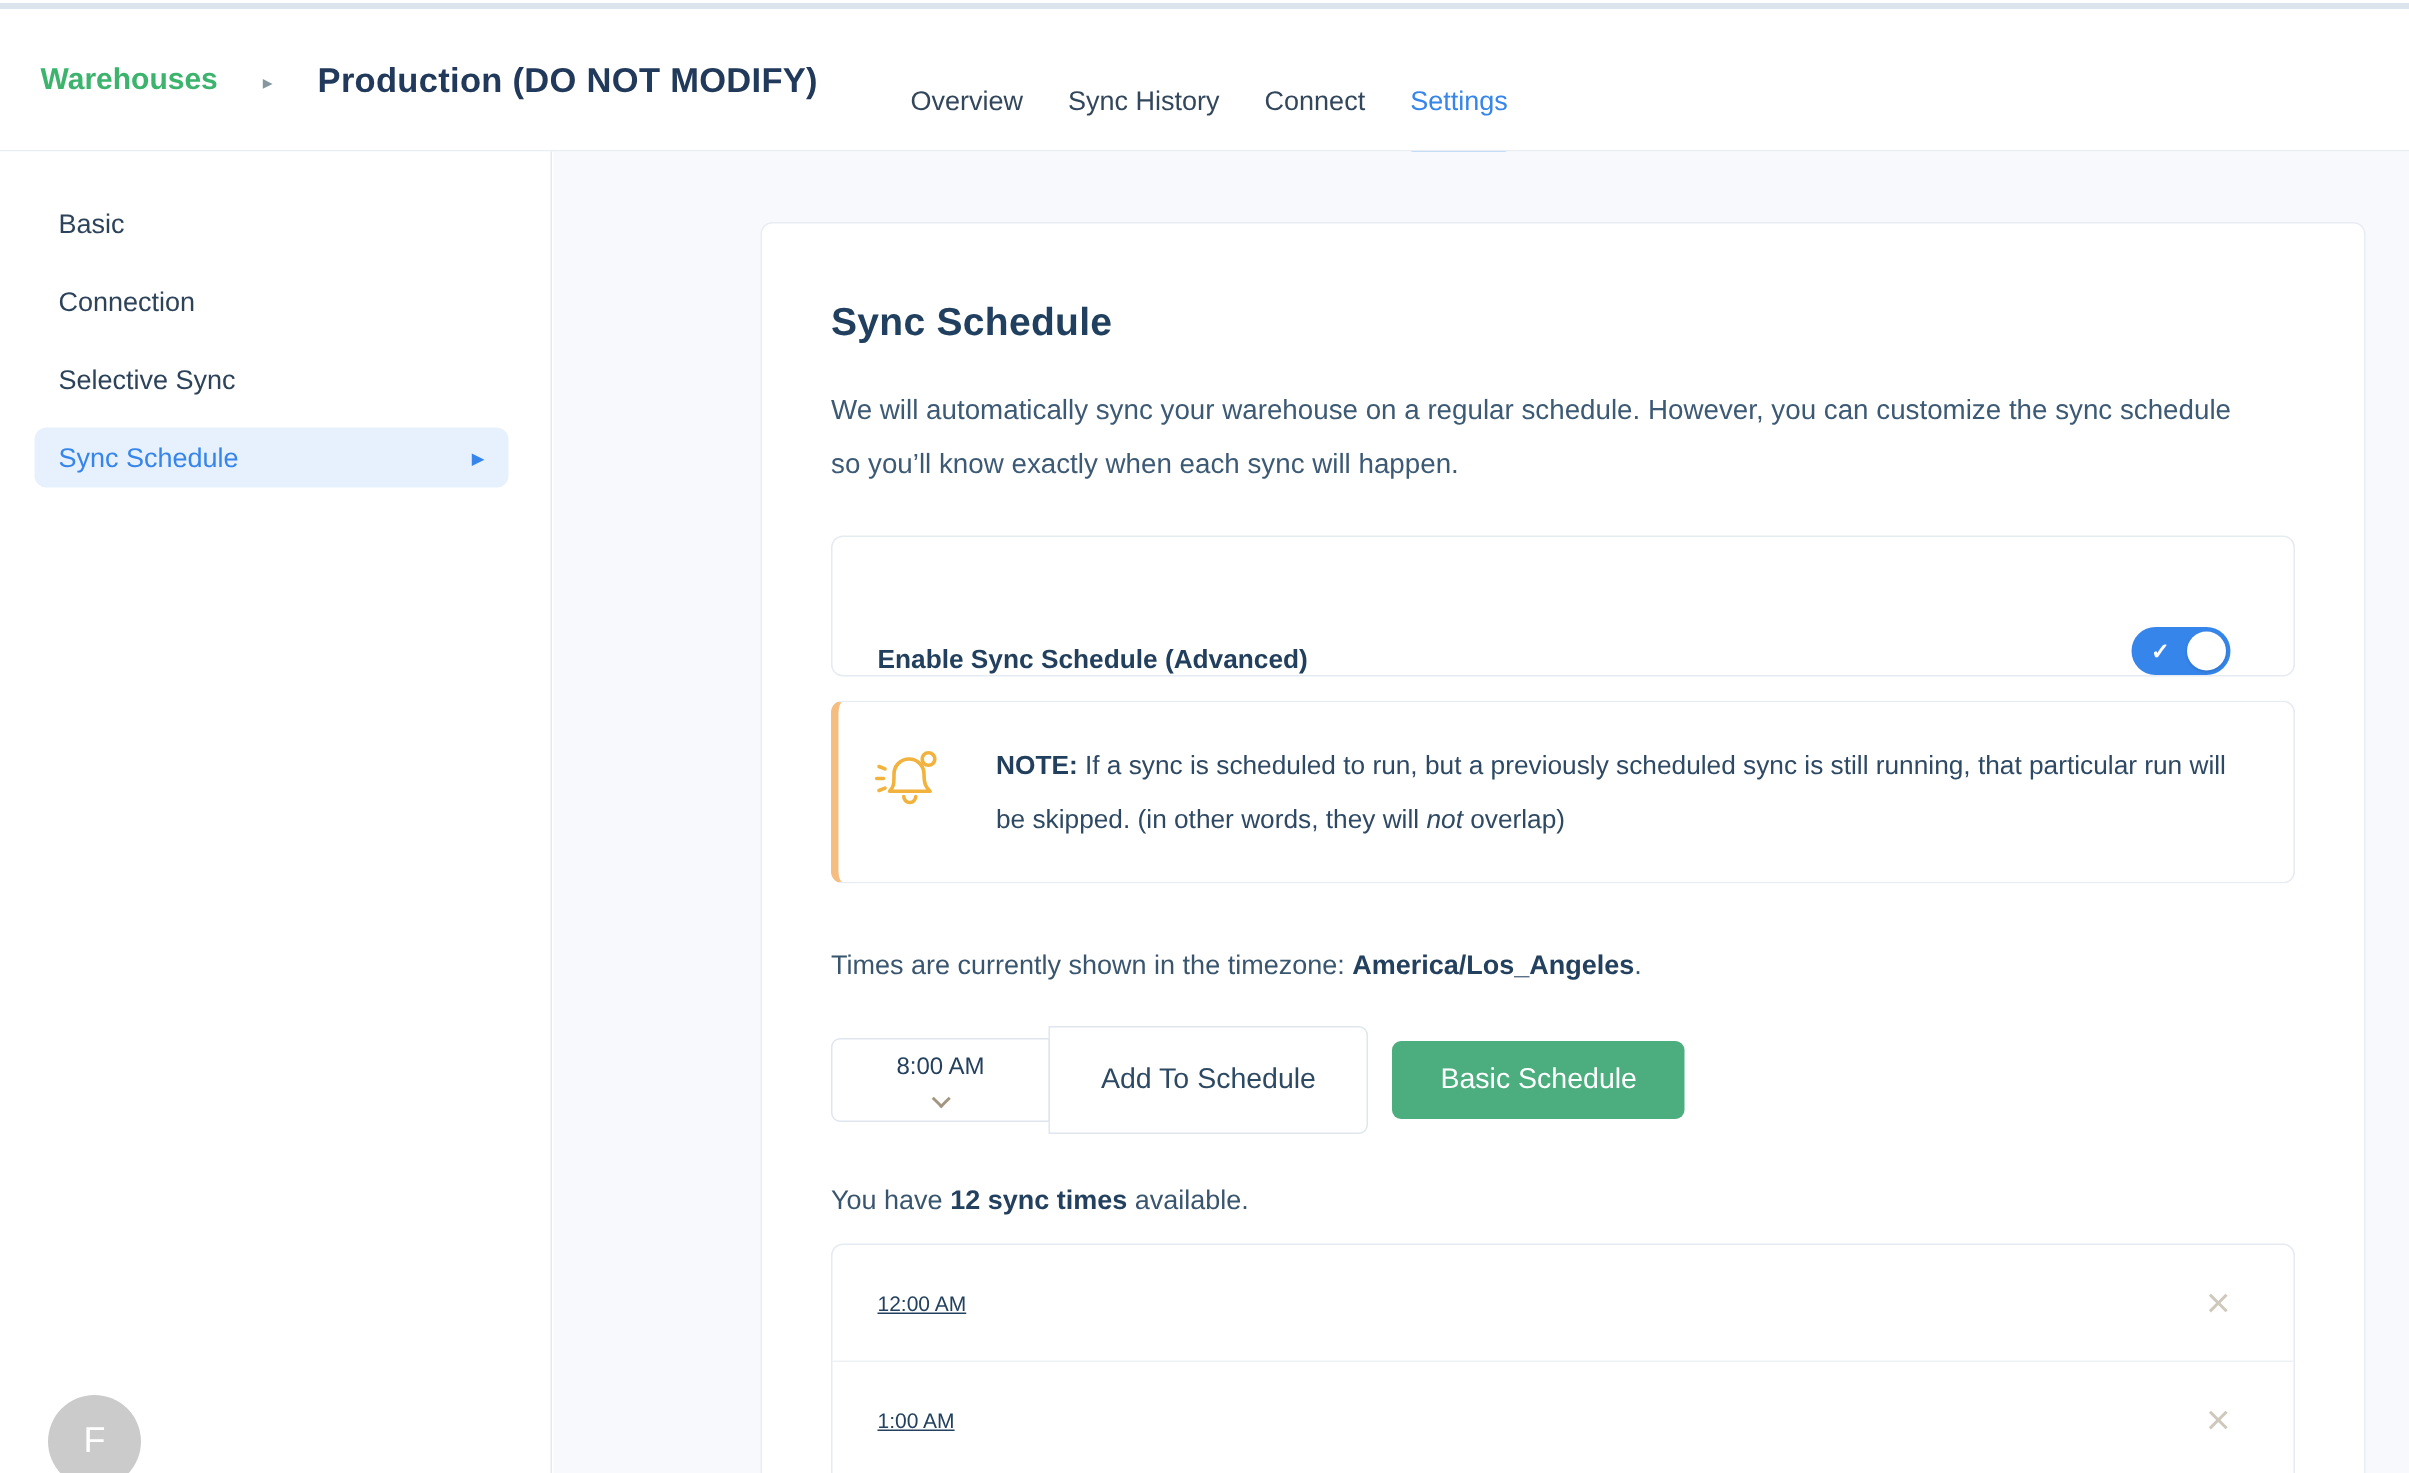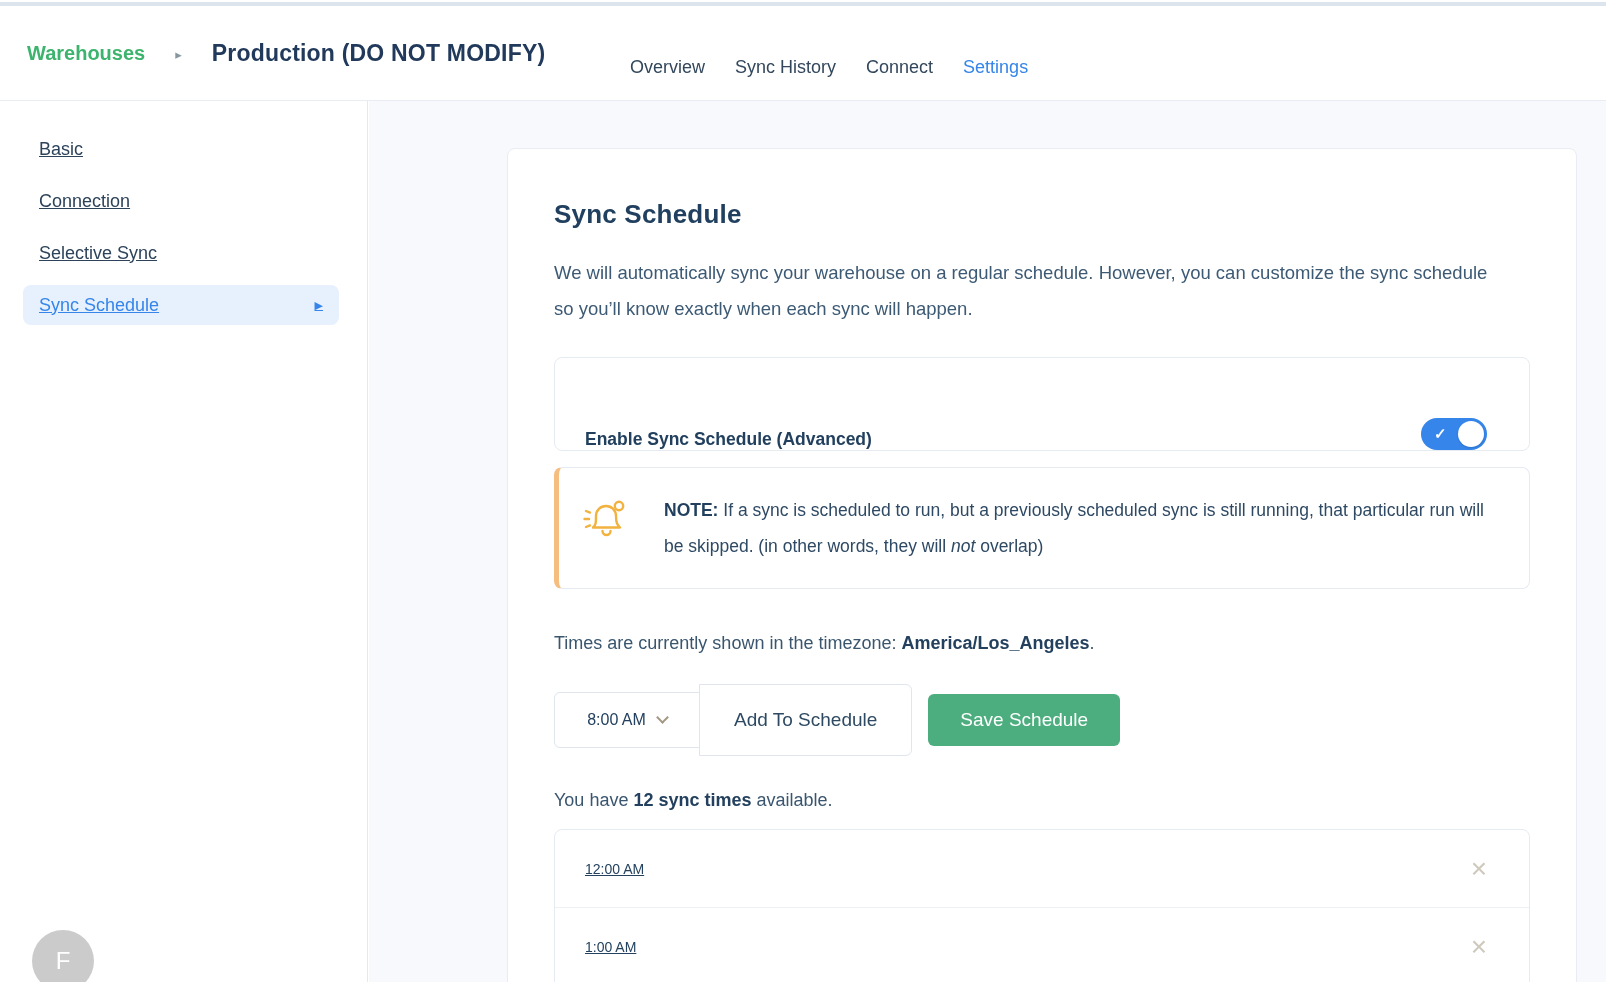--- a/index.html
+++ b/index.html
@@ -7,32 +7,32 @@
               font-family:"Liberation Sans", sans-serif; color:#2e4a63; }
   .top-line { position:absolute; top:2px; left:0; right:0; height:4px; background:#dce4ee; }
 
   
   .header { position:absolute; top:6px; left:0; right:0; height:95px; background:#fff;
             border-bottom:1px solid #e8edf3; }
   .breadcrumb { position:absolute; left:27px; top:34px; display:flex; align-items:center; gap:30px; }
   .crumb-root { color:#3cb46e; font-size:20px; font-weight:600; text-decoration:none; cursor:pointer; }
   .crumb-caret { color:#87979f; font-size:13px; margin-top:2px; }
   .crumb-current { color:#21395a; font-size:23px; font-weight:700; letter-spacing:.2px; }
-  .tabs { position:absolute; left:607px; top:0; bottom:0; display:flex; gap:30px;margin-left:23px; }
+  .tabs { position:absolute; left:607px; top:0; bottom:0; display:flex; gap:30px; }
   .tab { position:relative; display:flex; align-items:flex-end; padding-bottom:22px;
          font-size:18px; color:#33475c; cursor:pointer; }
   .tab.active { color:#3585ea; font-weight:400; }
   .tab.active::after { content:""; position:absolute; left:0; right:0; bottom:-4px; height:3px;
                        background:#3585ea; border-radius:2px; }
 
   
   .sidebar { position:absolute; left:0; top:101px; bottom:0; width:368px; background:#fff;
              border-right:1px solid #e4e9ef; padding-top:22px; }
   .nav-item { height:52px; display:flex; align-items:center; padding:0 16px 0 39px;
-              font-size:18px; color:#2d435a; cursor:pointer;text-decoration:underline; }
+              font-size:18px; color:#2d435a; cursor:pointer; }
   .nav-item.active { height:40px; margin:6px 28px 6px 23px; padding:0 16px;
                      background:#e7f0fd; border-radius:8px; color:#3585ea;
                      justify-content:space-between; }
   .nav-caret { font-size:11px; color:#3585ea; }
   .avatar { position:absolute; left:32px; top:930px; width:62px; height:62px; border-radius:50%;
             background:#cbcbcb; color:#fff; font-size:24px; font-weight:500;
             display:flex; align-items:center; justify-content:center; cursor:pointer; }
 
   
   .content { position:absolute; left:369px; top:101px; right:0; bottom:0; background:#f7f9fc; }
@@ -55,21 +55,21 @@
   .note-icon { flex:0 0 52px; padding-top:4px; }
   .note-text { font-size:17.5px; line-height:36px; color:#2e4964; max-width:840px; }
   .note-text b { color:#22405e; }
 
   .tz-line { margin-top:44px; font-size:18px; color:#3a566f; }
   .tz-line b { color:#23405e; }
 
   .controls { margin-top:30px; display:flex; align-items:center; }
   .time-select { width:146px; height:56px; background:#fff; border:1px solid #dfe6ee;
                  border-radius:6px 0 0 6px; display:flex; align-items:center; justify-content:center;
-                 gap:12px; font-size:16px; color:#23405e; cursor:pointer; }
+                 gap:12px; font-size:16px; color:#23405e; cursor:pointer;flex-direction:column; }
   .chev { width:9px; height:9px; border-right:2px solid #a39782; border-bottom:2px solid #a39782;
           transform:rotate(45deg); margin-top:-5px; }
   .btn-add { height:72px; margin-left:-1px; padding:0 34px; background:#fff; border:1px solid #dfe6ee;
              border-radius:0 6px 6px 0; font-size:19px; color:#2e4a63; cursor:pointer;
              font-family:"Liberation Sans", sans-serif; }
   .btn-save { height:52px; margin-left:16px; padding:0 32px; background:#4cae7e; border:none;
               border-radius:6px; color:#fff; font-size:19px; cursor:pointer;
               font-family:"Liberation Sans", sans-serif; }
 
   .avail { margin-top:34px; font-size:18px; color:#3a566f; }
@@ -148,21 +148,21 @@
     <p class="tz-line">
       <span>Times are currently shown in the timezone: </span><b>America/Los_Angeles</b><span>.</span>
     </p>
 
     <div class="controls">
       <div class="time-select">
         <span>8:00 AM</span>
         <span class="chev"></span>
       </div>
       <button class="btn-add">Add To Schedule</button>
-      <button class="btn-save">Save Schedule</button>
+      <button class="btn-save">Basic Schedule</button>
     </div>
 
     <p class="avail">
       <span>You have </span><b>12 sync times</b><span> available.</span>
     </p>
 
     <div class="time-list">
       <div class="time-row">
         <span class="time-val">12:00 AM</span>
         <span class="remove-x">×</span>

